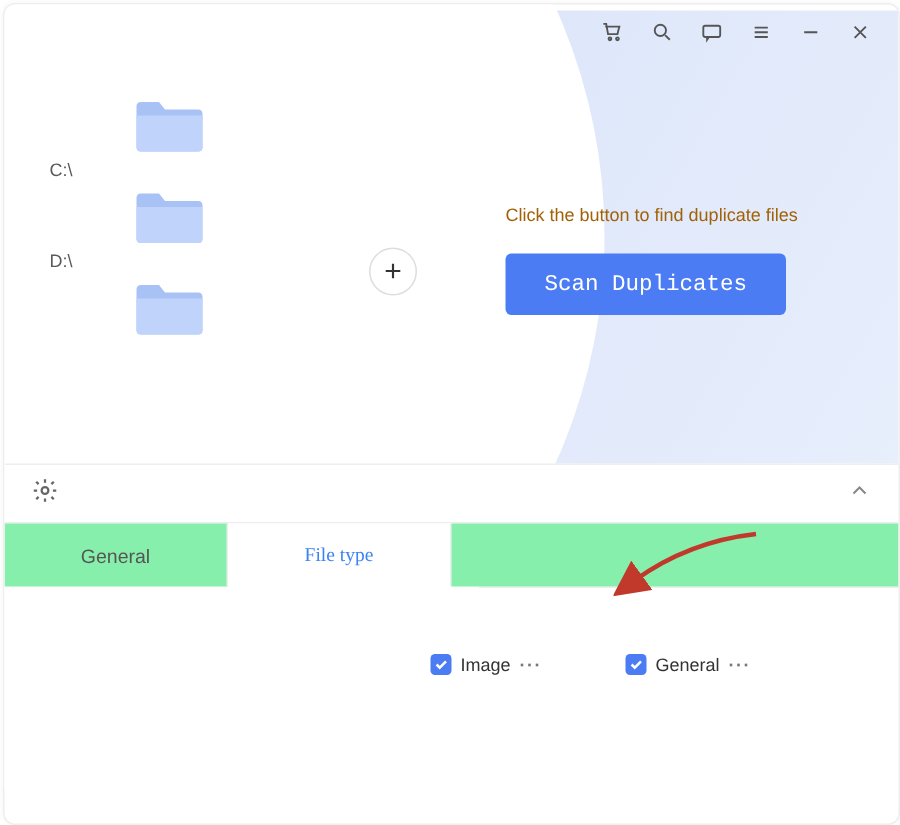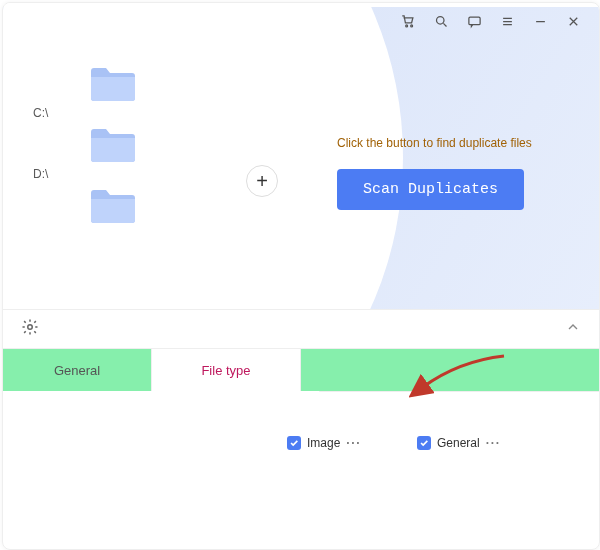--- a/index.html
+++ b/index.html
@@ -28,21 +28,21 @@
 
   
   .strip { height: 38px; border-top: 1px solid #eee; border-bottom: 1px solid #eee; display: flex; align-items: center; padding: 0 18px; position: relative; }
   .strip .gear { cursor: pointer; }
   .strip .chev { margin-left: auto; cursor: pointer; }
 
   
   .tabs { display: flex; height: 42px; border-bottom: 1px solid #eee; }
   .tab { flex: 0 0 148px; display: flex; align-items: center; justify-content: center; font-size: 13px; color: #555; border-right: 1px solid #eee; cursor: pointer; position: relative; }
   .tab:last-child { border-right: none; flex: 1; }
-  .tab.active { color: #be185d; background: #fff; }
+  .tab.active { color: #3b82f6; background: #fff; font-family: Liberation Serif, serif; }
   .tabs .tab:not(.active) { background: #86efac; }
 
   
   .opts { padding: 14px 24px 0 24px; font-size: 12px; color: #333; }
   .opt-row { display: flex; gap: 0; margin-bottom: 14px; }
   .opt { display: flex; align-items: center; gap: 6px; min-width: 130px; }
   .cb { width: 14px; height: 14px; background: #4c7cf3; border-radius: 3px; display: inline-flex; align-items: center; justify-content: center; cursor: pointer; flex-shrink: 0; }
   .cb svg { width: 10px; height: 10px; }
   .more-dots { color: #777; letter-spacing: 1px; font-weight: bold; cursor: pointer; }
   .underline { border-bottom: 1px dotted #777; padding-bottom: 1px; }

